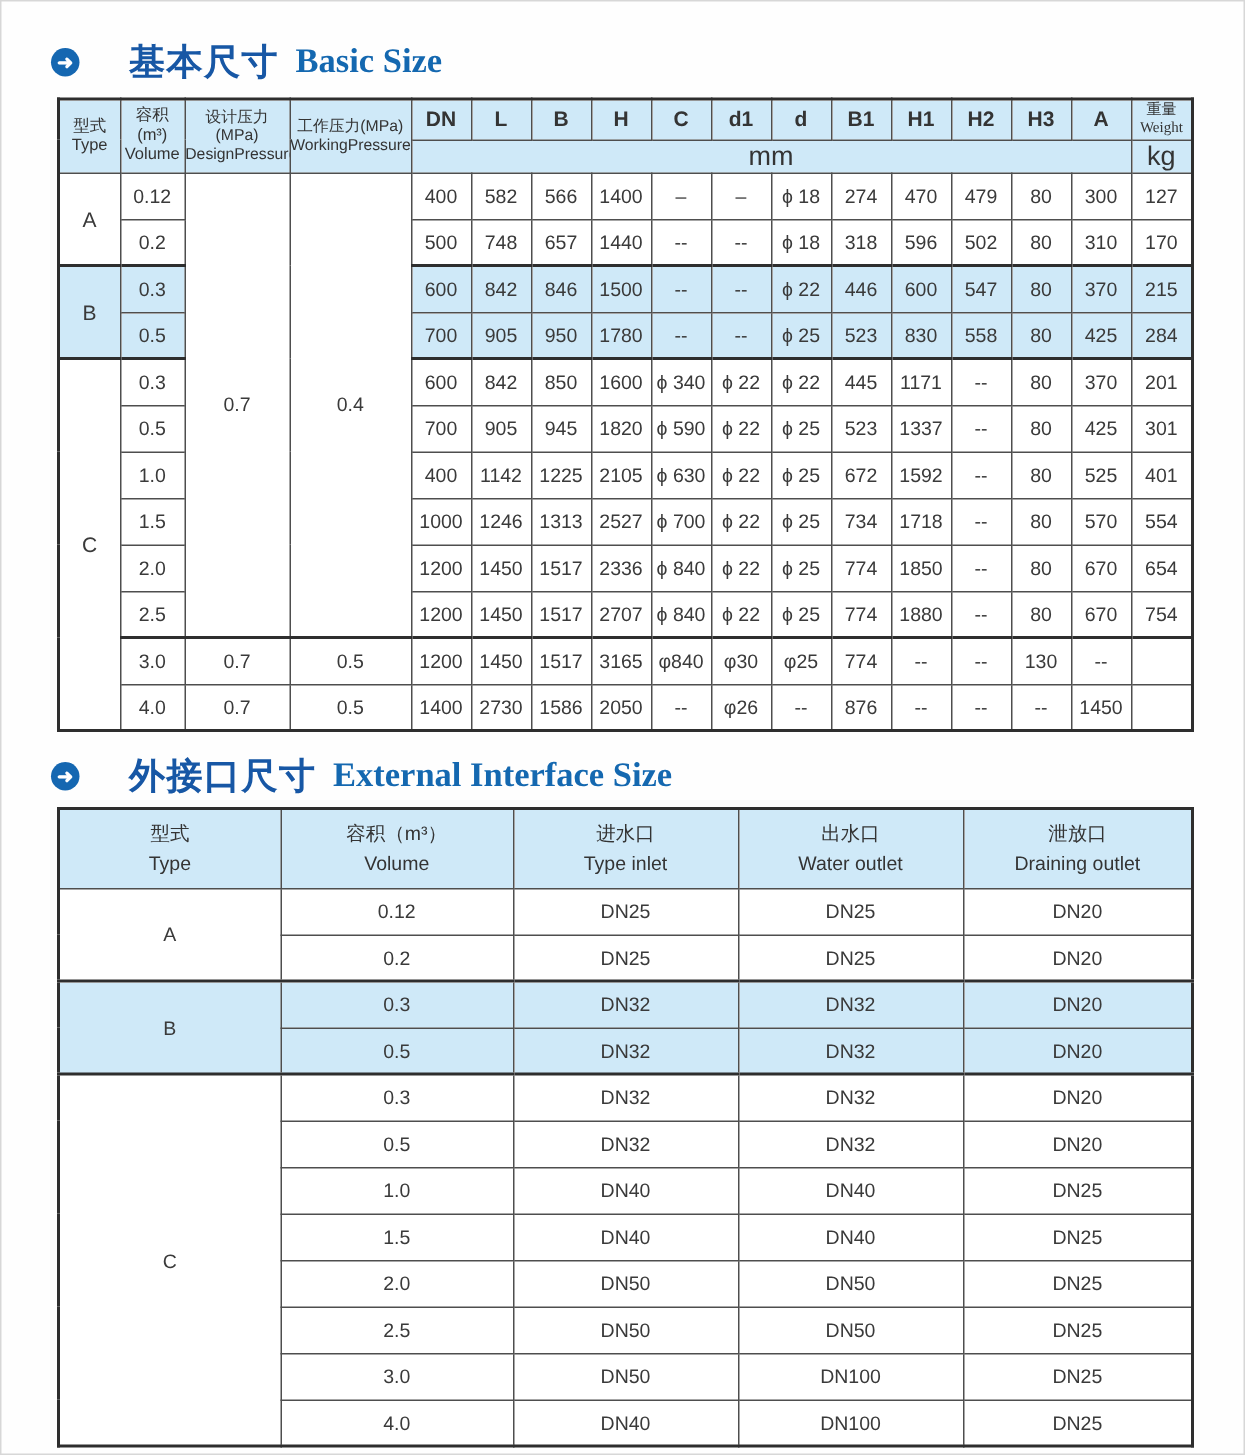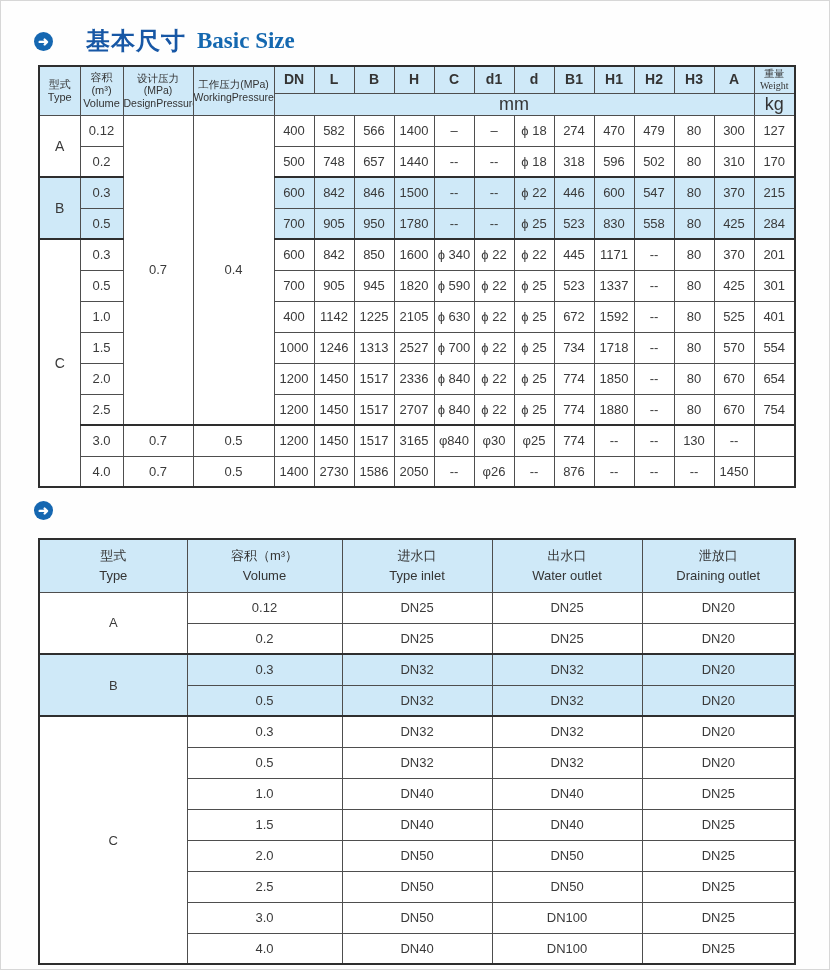--- a/index.html
+++ b/index.html
@@ -303,20 +303,22 @@
           <td data-name="value-cell">--</td>
           <td data-name="value-cell">--</td>
           <td data-name="value-cell">1450</td>
           <td data-name="value-cell"></td>
         </tr>
       </tbody>
   </table>
 
   <div class="section-title second" data-name="interface-size-title">
     <span class="bullet" data-name="arrow-bullet-icon">➜</span>
+    <span class="title-zh" data-name="interface-size-title-zh">外接口尺寸</span>
+    <span class="title-en" data-name="interface-size-title-en">External Interface Size</span>
   </div>
 
   <table class="t-iface" data-name="external-interface-table">
     <colgroup>
       <col style="width:148px">
         <col style="width:155px">
         <col style="width:150px">
       <col style="width:150px">
         <col style="width:153px">
     </colgroup>

